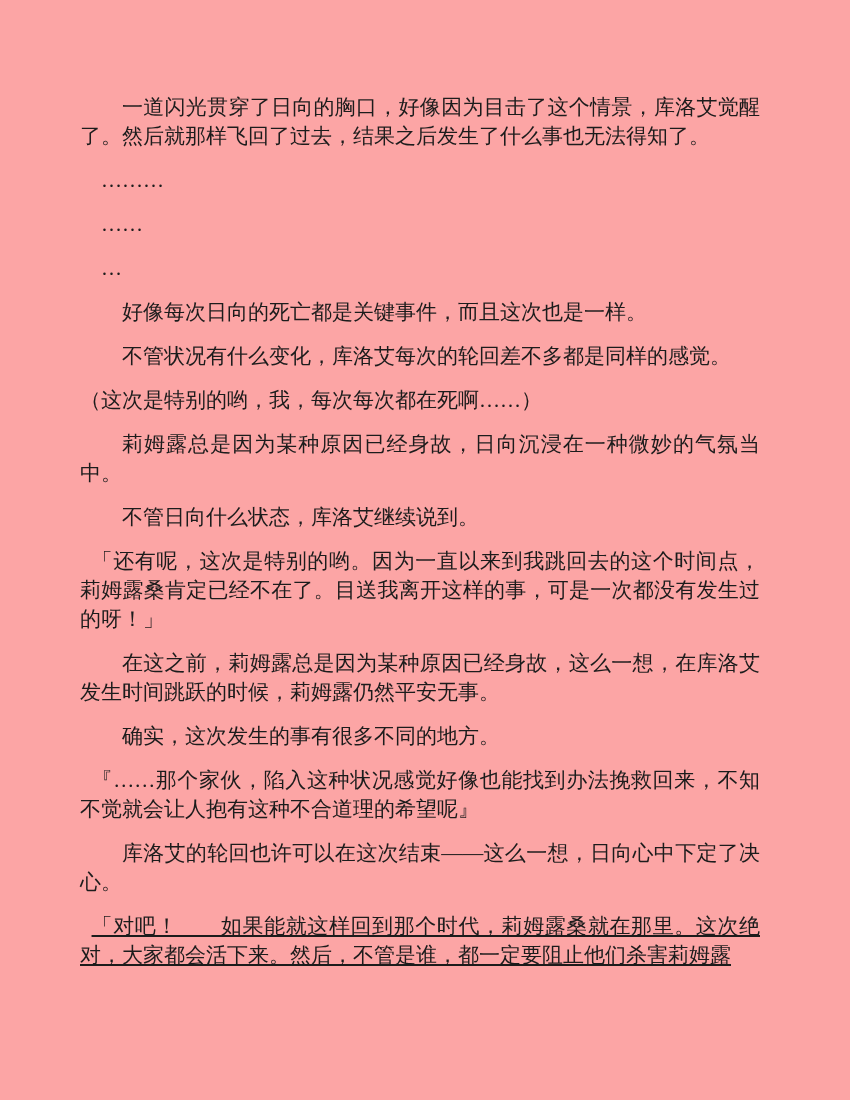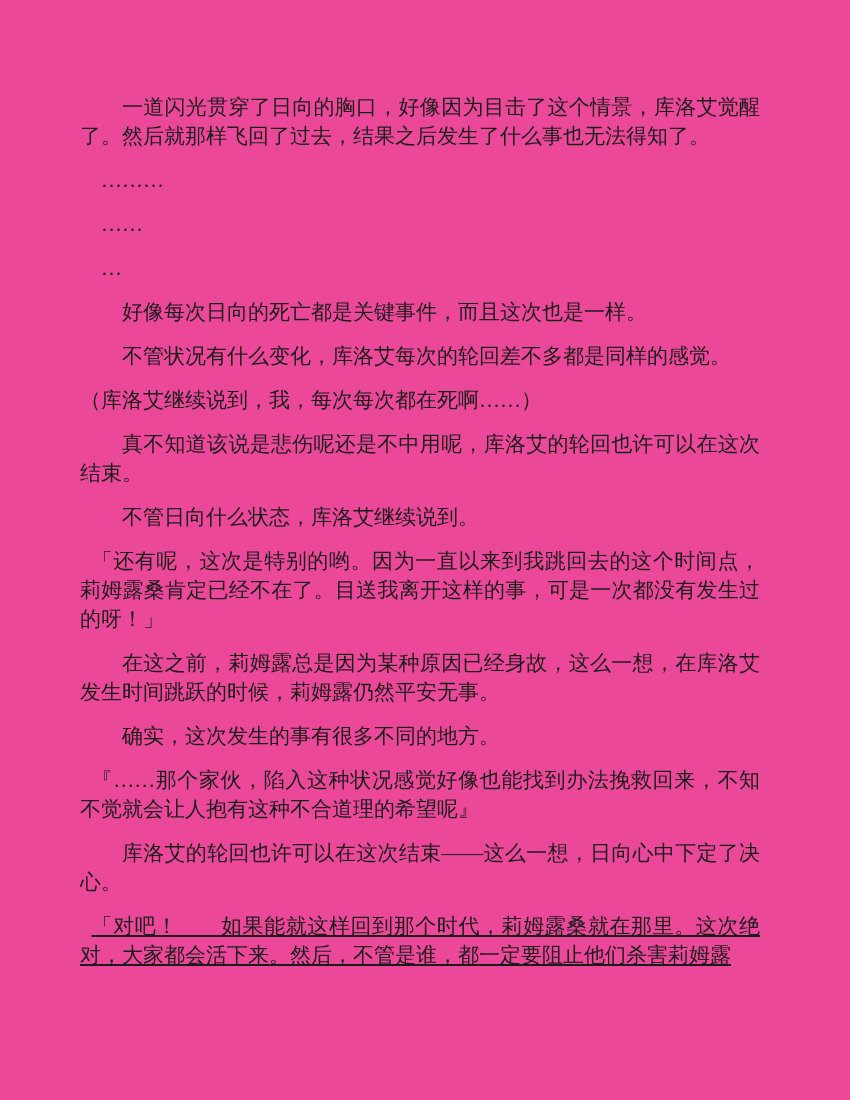--- a/index.html
+++ b/index.html
@@ -11,21 +11,21 @@
     width: 850px;
     height: 1100px;
     overflow: hidden;
     font-family: "Liberation Serif", "DejaVu Serif", serif;
   }
   .page {
     box-sizing: border-box;
     width: 850px;
     height: 1100px;
     padding: 93px 90px 0 80px;
-    background: #ec4899;
+    background: #fca5a5;
   }
   .para {
     margin: 0 0 15px 0;
     font-size: 21px;
     line-height: 29px;
     color: #1c1c1c;
     text-align: justify;
     word-break: break-all;
   }
   .para:last-child { margin-bottom: 0; text-decoration: underline; }
@@ -38,22 +38,22 @@
 <body style="background: rgb(255, 255, 255);">
 
 <div class="page">
   <div id="novel-text">
       <p class="para indent-2" style="color: rgb(28, 28, 28);">一道闪光贯穿了日向的胸口，好像因为目击了这个情景，库洛艾觉醒了。然后就那样飞回了过去，结果之后发生了什么事也无法得知了。</p>
       <p class="para indent-1" style="color: rgb(28, 28, 28);">………</p>
       <p class="para indent-1" style="color: rgb(28, 28, 28);">……</p>
       <p class="para indent-1" style="color: rgb(28, 28, 28);">…</p>
       <p class="para indent-2" style="color: rgb(28, 28, 28);">好像每次日向的死亡都是关键事件，而且这次也是一样。</p>
       <p class="para indent-2" style="color: rgb(28, 28, 28);">不管状况有什么变化，库洛艾每次的轮回差不多都是同样的感觉。</p>
-      <p class="para indent-0" style="color: rgb(28, 28, 28);">（库洛艾继续说到，我，每次每次都在死啊……）</p>
-      <p class="para indent-2" style="color: rgb(28, 28, 28);">真不知道该说是悲伤呢还是不中用呢，库洛艾的轮回也许可以在这次结束。</p>
+      <p class="para indent-0" style="color: rgb(28, 28, 28);">（这次是特别的哟，我，每次每次都在死啊……）</p>
+      <p class="para indent-2" style="color: rgb(28, 28, 28);">莉姆露总是因为某种原因已经身故，日向沉浸在一种微妙的气氛当中。</p>
       <p class="para indent-2" style="color: rgb(28, 28, 28);">不管日向什么状态，库洛艾继续说到。</p>
       <p class="para indent-half" style="color: rgb(28, 28, 28);">「还有呢，这次是特别的哟。因为一直以来到我跳回去的这个时间点，莉姆露桑肯定已经不在了。目送我离开这样的事，可是一次都没有发生过的呀！」</p>
       <p class="para indent-2" style="color: rgb(28, 28, 28);">在这之前，莉姆露总是因为某种原因已经身故，这么一想，在库洛艾发生时间跳跃的时候，莉姆露仍然平安无事。</p>
       <p class="para indent-2" style="color: rgb(28, 28, 28);">确实，这次发生的事有很多不同的地方。</p>
       <p class="para indent-half" style="color: rgb(28, 28, 28);">『……那个家伙，陷入这种状况感觉好像也能找到办法挽救回来，不知不觉就会让人抱有这种不合道理的希望呢』</p>
       <p class="para indent-2" style="color: rgb(28, 28, 28);">库洛艾的轮回也许可以在这次结束——这么一想，日向心中下定了决心。</p>
       <p class="para indent-half" style="color: rgb(28, 28, 28);">「对吧！　　如果能就这样回到那个时代，莉姆露桑就在那里。这次绝对，大家都会活下来。然后，不管是谁，都一定要阻止他们杀害莉姆露</p>
     </div>
 </div>
 

